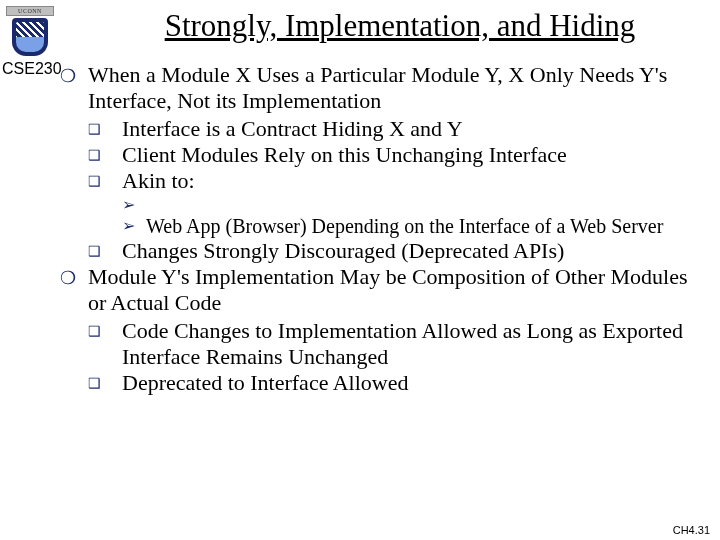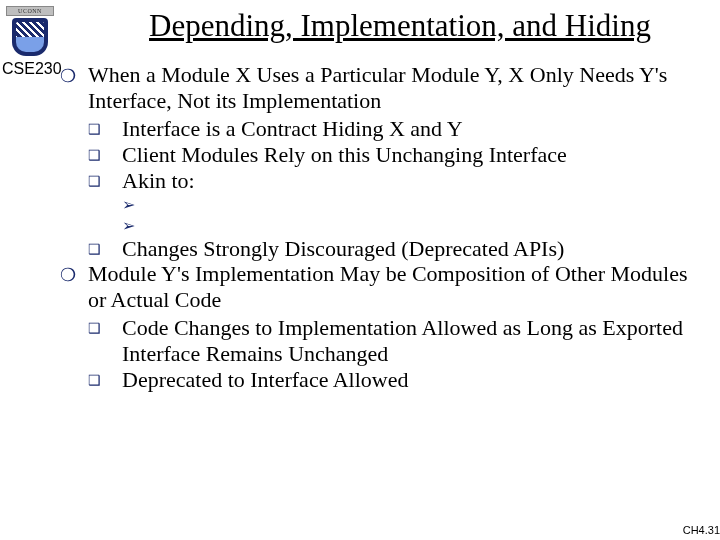--- a/index.html
+++ b/index.html
@@ -98,39 +98,39 @@
     width: 24px;
     flex-shrink: 0;
     font-size: 16px;
     color: #1a2a6c;
     padding-top: 2px;
   }
   .b3 .txt { flex: 1; }
   .footer {
     position: absolute;
     bottom: 4px;
-    right: 0;
+    right: 10px;
     font-size: 11px;
     font-family: Arial, sans-serif;
     color: #000;
   }
 </style>
 </head>
 <body>
 
 <div class="logo">
   <div class="bar">UCONN</div>
   <div class="shield">
       <div class="inner"></div>
     </div>
 </div>
 
 <div class="course">CSE230</div>
 
-<div class="title">Depending, Implementation, and Hiding</div>
+<div class="title">Strongly, Implementation, and Hiding</div>
 
 <div class="content">
 
   <div class="b1">
     <div class="bullet-m">❍</div>
     <div class="txt">When a Module X Uses a Particular Module Y, X Only Needs Y's Interface, Not its Implementation</div>
   </div>
 
   <div class="b2">
     <div class="bullet-q">❑</div>
@@ -143,20 +143,21 @@
   <div class="b2">
     <div class="bullet-q">❑</div>
     <div class="txt">Akin to:</div>
   </div>
 
   <div class="b3">
     <div class="bullet-a">➢</div>
   </div>
   <div class="b3">
     <div class="bullet-a">➢</div>
+    <div class="txt">Web App (Browser) Depending on the Interface of a Web Server</div>
   </div>
 
   <div class="b2">
     <div class="bullet-q">❑</div>
     <div class="txt">Changes Strongly Discouraged (Deprecated APIs)</div>
   </div>
 
   <div class="b1">
     <div class="bullet-m">❍</div>
     <div class="txt">Module Y's Implementation May be Composition of Other Modules or Actual Code</div>

